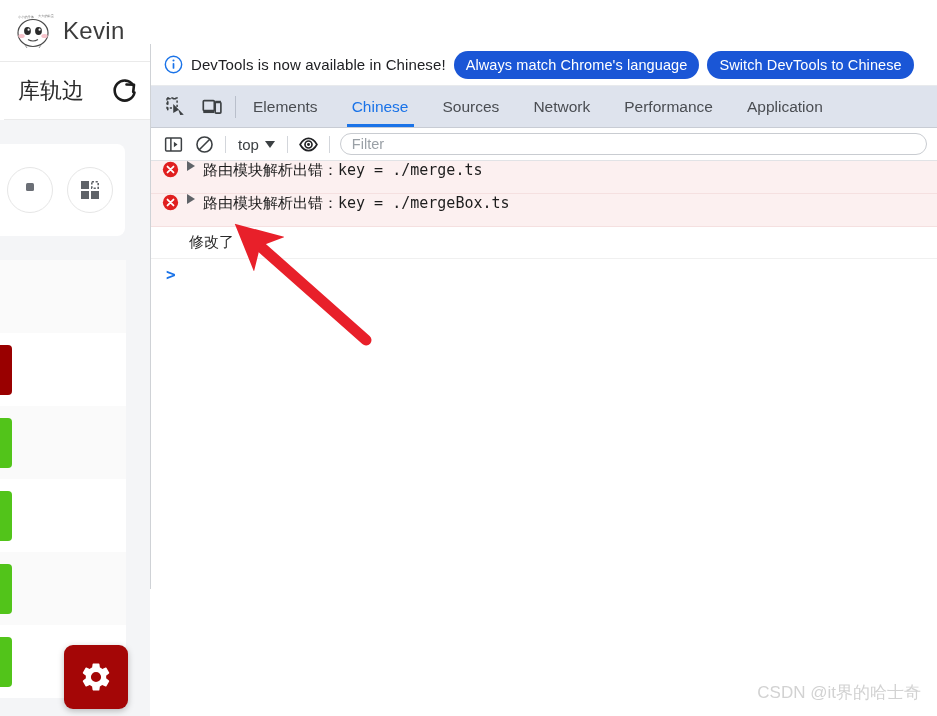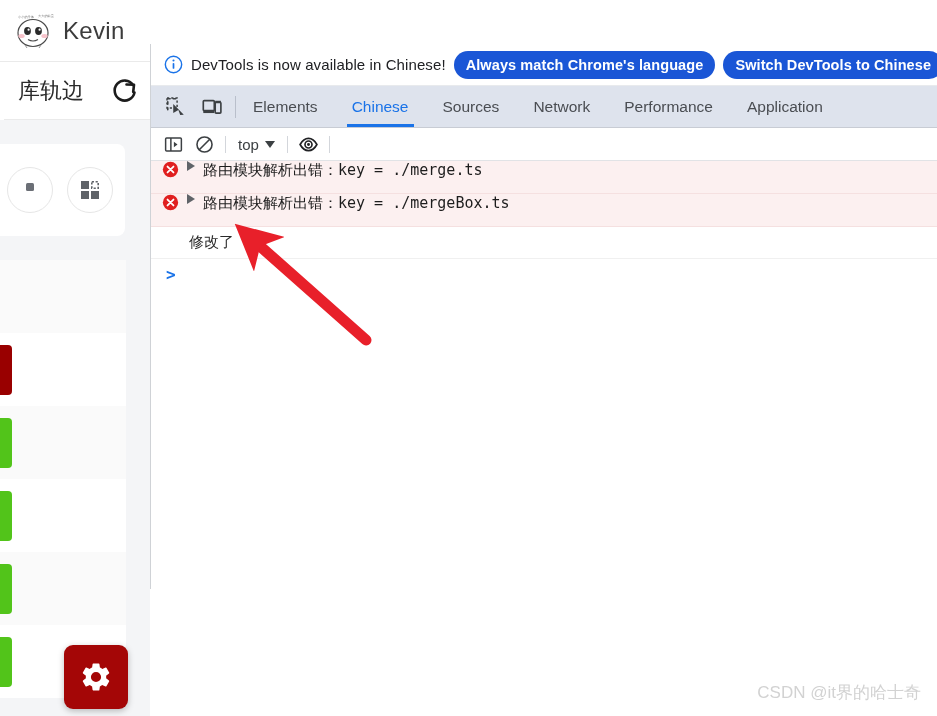--- a/index.html
+++ b/index.html
@@ -93,21 +93,21 @@
     border-bottom: 1px solid #e8eaed;
     white-space: nowrap; overflow: hidden;
   }
   .info-icon { width: 19px; height: 19px; flex: 0 0 auto; }
   .banner-text {
     font-size: 15px; color: #202124; letter-spacing: .1px;
   }
   .banner-btn {
     background: #1a56d6; color: #fff; border: none;
     border-radius: 18px; height: 28px; padding: 0 12px;
-    font-size: 14.5px; font-weight: bold;
+    font-size: 14.5px; font-weight: normal;
     font-family: "Liberation Sans", sans-serif;
     white-space: nowrap; cursor: pointer; letter-spacing: .1px;
   }
 
   
   .dt-tabs {
     position: relative; height: 42px; width: 100%;
     background: #dee3ed;
     display: flex; align-items: stretch;
     border-bottom: 1px solid #c8ccd4;
@@ -352,20 +352,21 @@
       </span>
       <span class="ctb-sep"></span>
       <span class="ctb-ico">
         <svg width="21" height="21" viewBox="0 0 24 24">
           <path d="M2.4 12 C5 7.2 8.4 5 12 5 s7 2.2 9.6 7 c-2.6 4.8-6 7-9.6 7 S5 16.8 2.4 12z" fill="none" stroke="#202124" stroke-width="1.9"></path>
           <circle cx="12" cy="12" r="4" fill="none" stroke="#202124" stroke-width="1.9"></circle>
           <circle cx="12" cy="12" r="1.7" fill="#202124"></circle>
         </svg>
       </span>
       <span class="ctb-sep"></span>
+      <input class="filter-input" type="text" placeholder="Filter" style="">
     </div>
 
     <div class="console-area">
 
       <div class="msg-error">
         <span class="err-icon">
           <svg width="17" height="17" viewBox="0 0 20 20">
             <circle cx="10" cy="10" r="9" fill="#e02020"></circle>
             <path d="M6.5 6.5 L13.5 13.5 M13.5 6.5 L6.5 13.5" stroke="#fff" stroke-width="2.1" stroke-linecap="round"></path>
           </svg>

